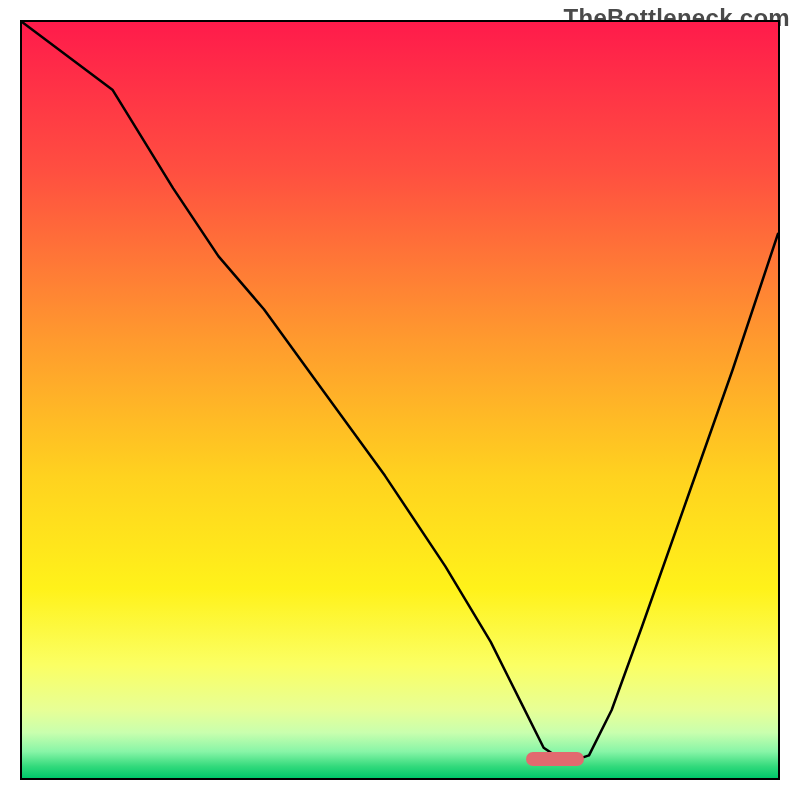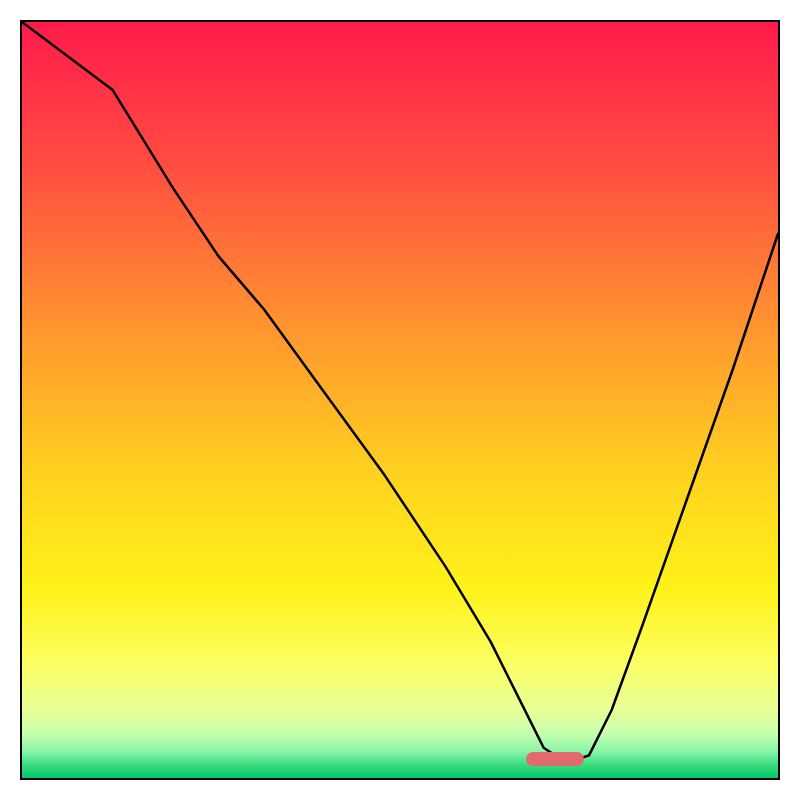--- a/index.html
+++ b/index.html
@@ -50,20 +50,21 @@
     height: 14px;
     border-radius: 7px;
     background: #e26a6f;
   }
 </style>
 </head>
 <body>
 
 <div class="frame">
 
+  <div class="watermark">TheBottleneck.com</div>
 
   <div class="plot">
 
     <svg class="gradient-bg" viewBox="0 0 100 100" preserveAspectRatio="none" width="100%" height="100%">
       <defs>
         <linearGradient id="bg-grad" x1="0" y1="0" x2="0" y2="1">
             <stop offset="0%" stop-color="#ff1b4b"></stop>
             <stop offset="20%" stop-color="#ff5040"></stop>
             <stop offset="42%" stop-color="#ff9a2e"></stop>
             <stop offset="60%" stop-color="#ffd21f"></stop>

